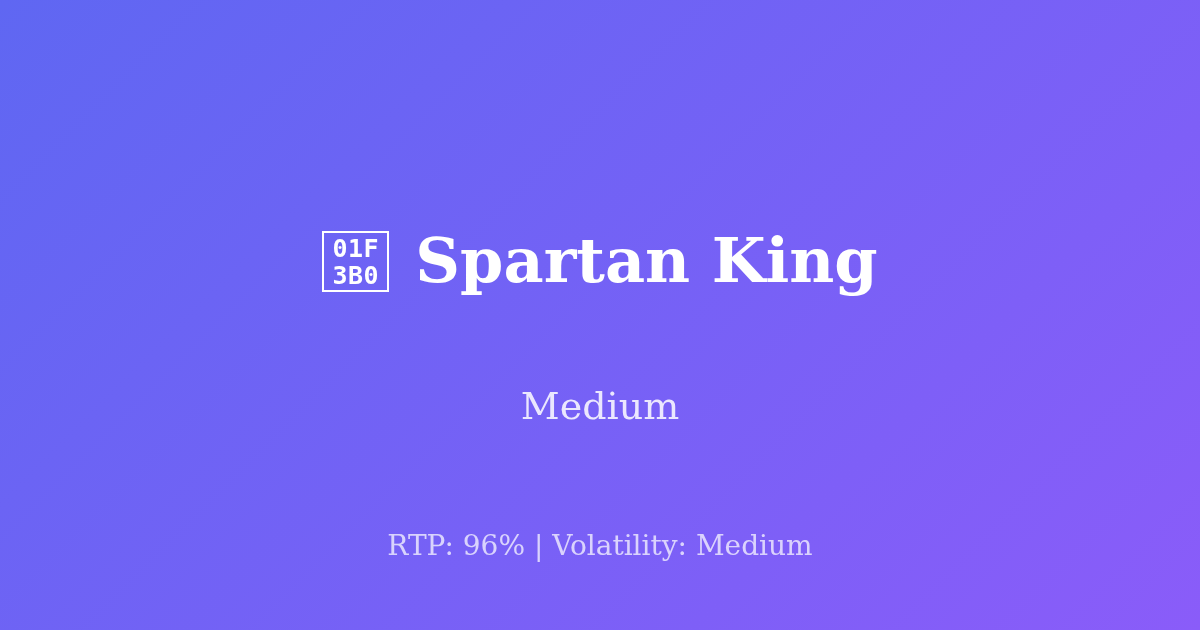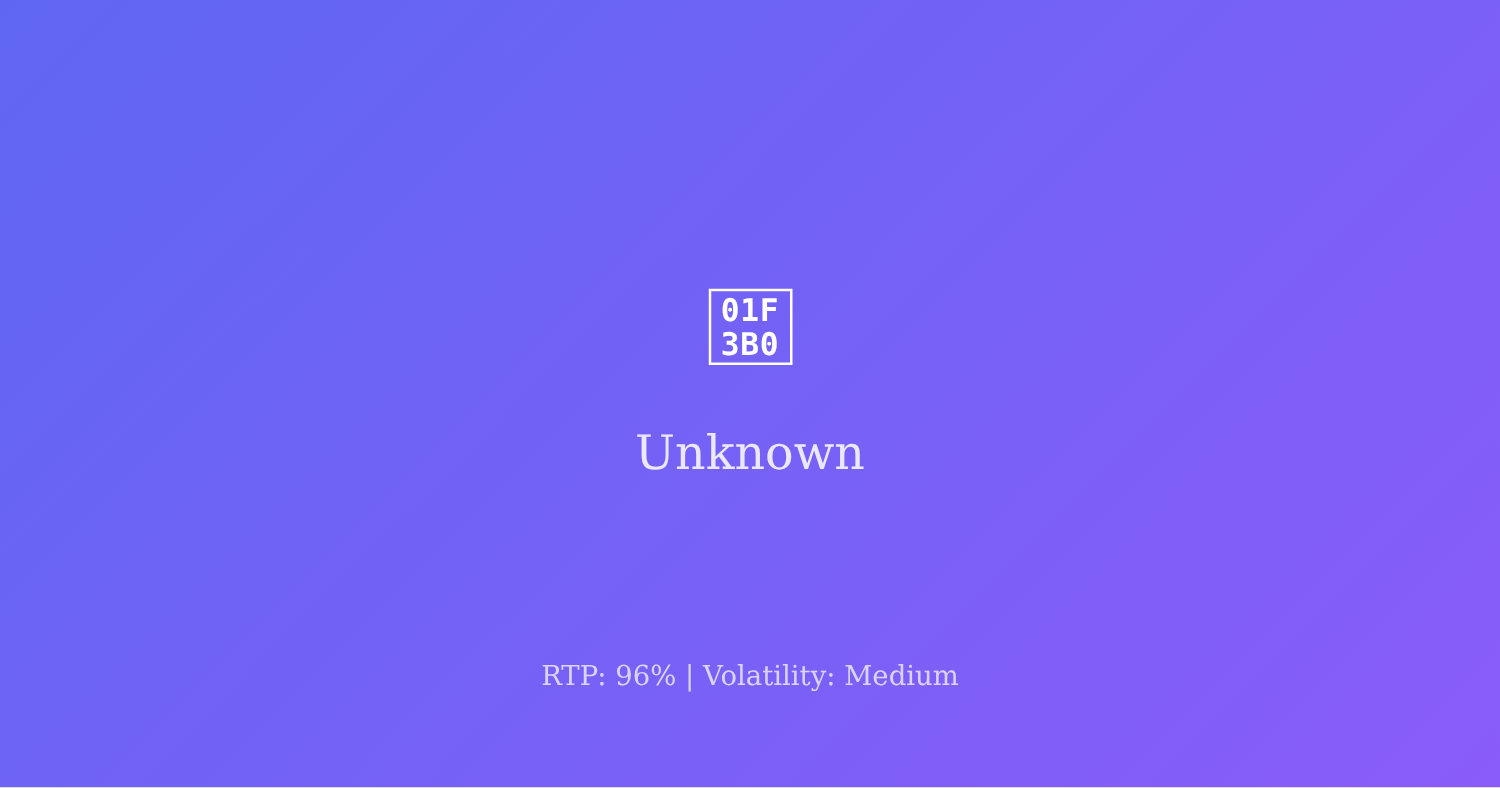--- a/index.html
+++ b/index.html
@@ -94,39 +94,40 @@
   }
 
   
   .footer-meta {
     position: absolute;
     left: 0;
     right: 0;
     top: 528px;
     text-align: center;
     font-family: "DejaVu Serif", "Liberation Serif", serif;
-    font-size: 22px;
+    font-size: 28px;
     font-weight: 400;
     color: rgba(255, 255, 255, 0.72);
     line-height: 1.25;
   }
 </style>
 </head>
 <body>
 
 <div class="og-card">
 
   <div class="center-stack">
 
     <div class="title-row">
       <span class="tofu-glyph">
         <span>01F</span>
         <span>3B0</span>
       </span>
+      <h1 class="title-text">Spartan King</h1>
     </div>
 
-    <div class="subtitle">Unknown</div>
+    <div class="subtitle">Medium</div>
 
   </div>
 
   <div class="footer-meta">RTP: 96% | Volatility: Medium</div>
 
 </div>
 
 </body></html>

